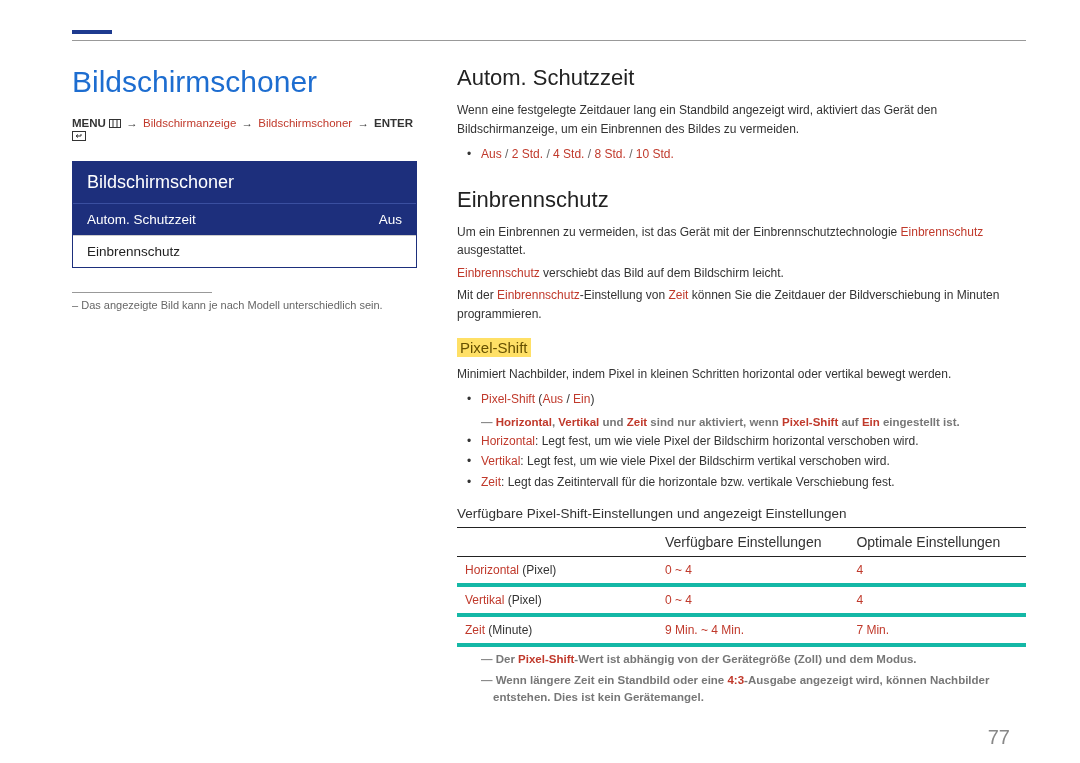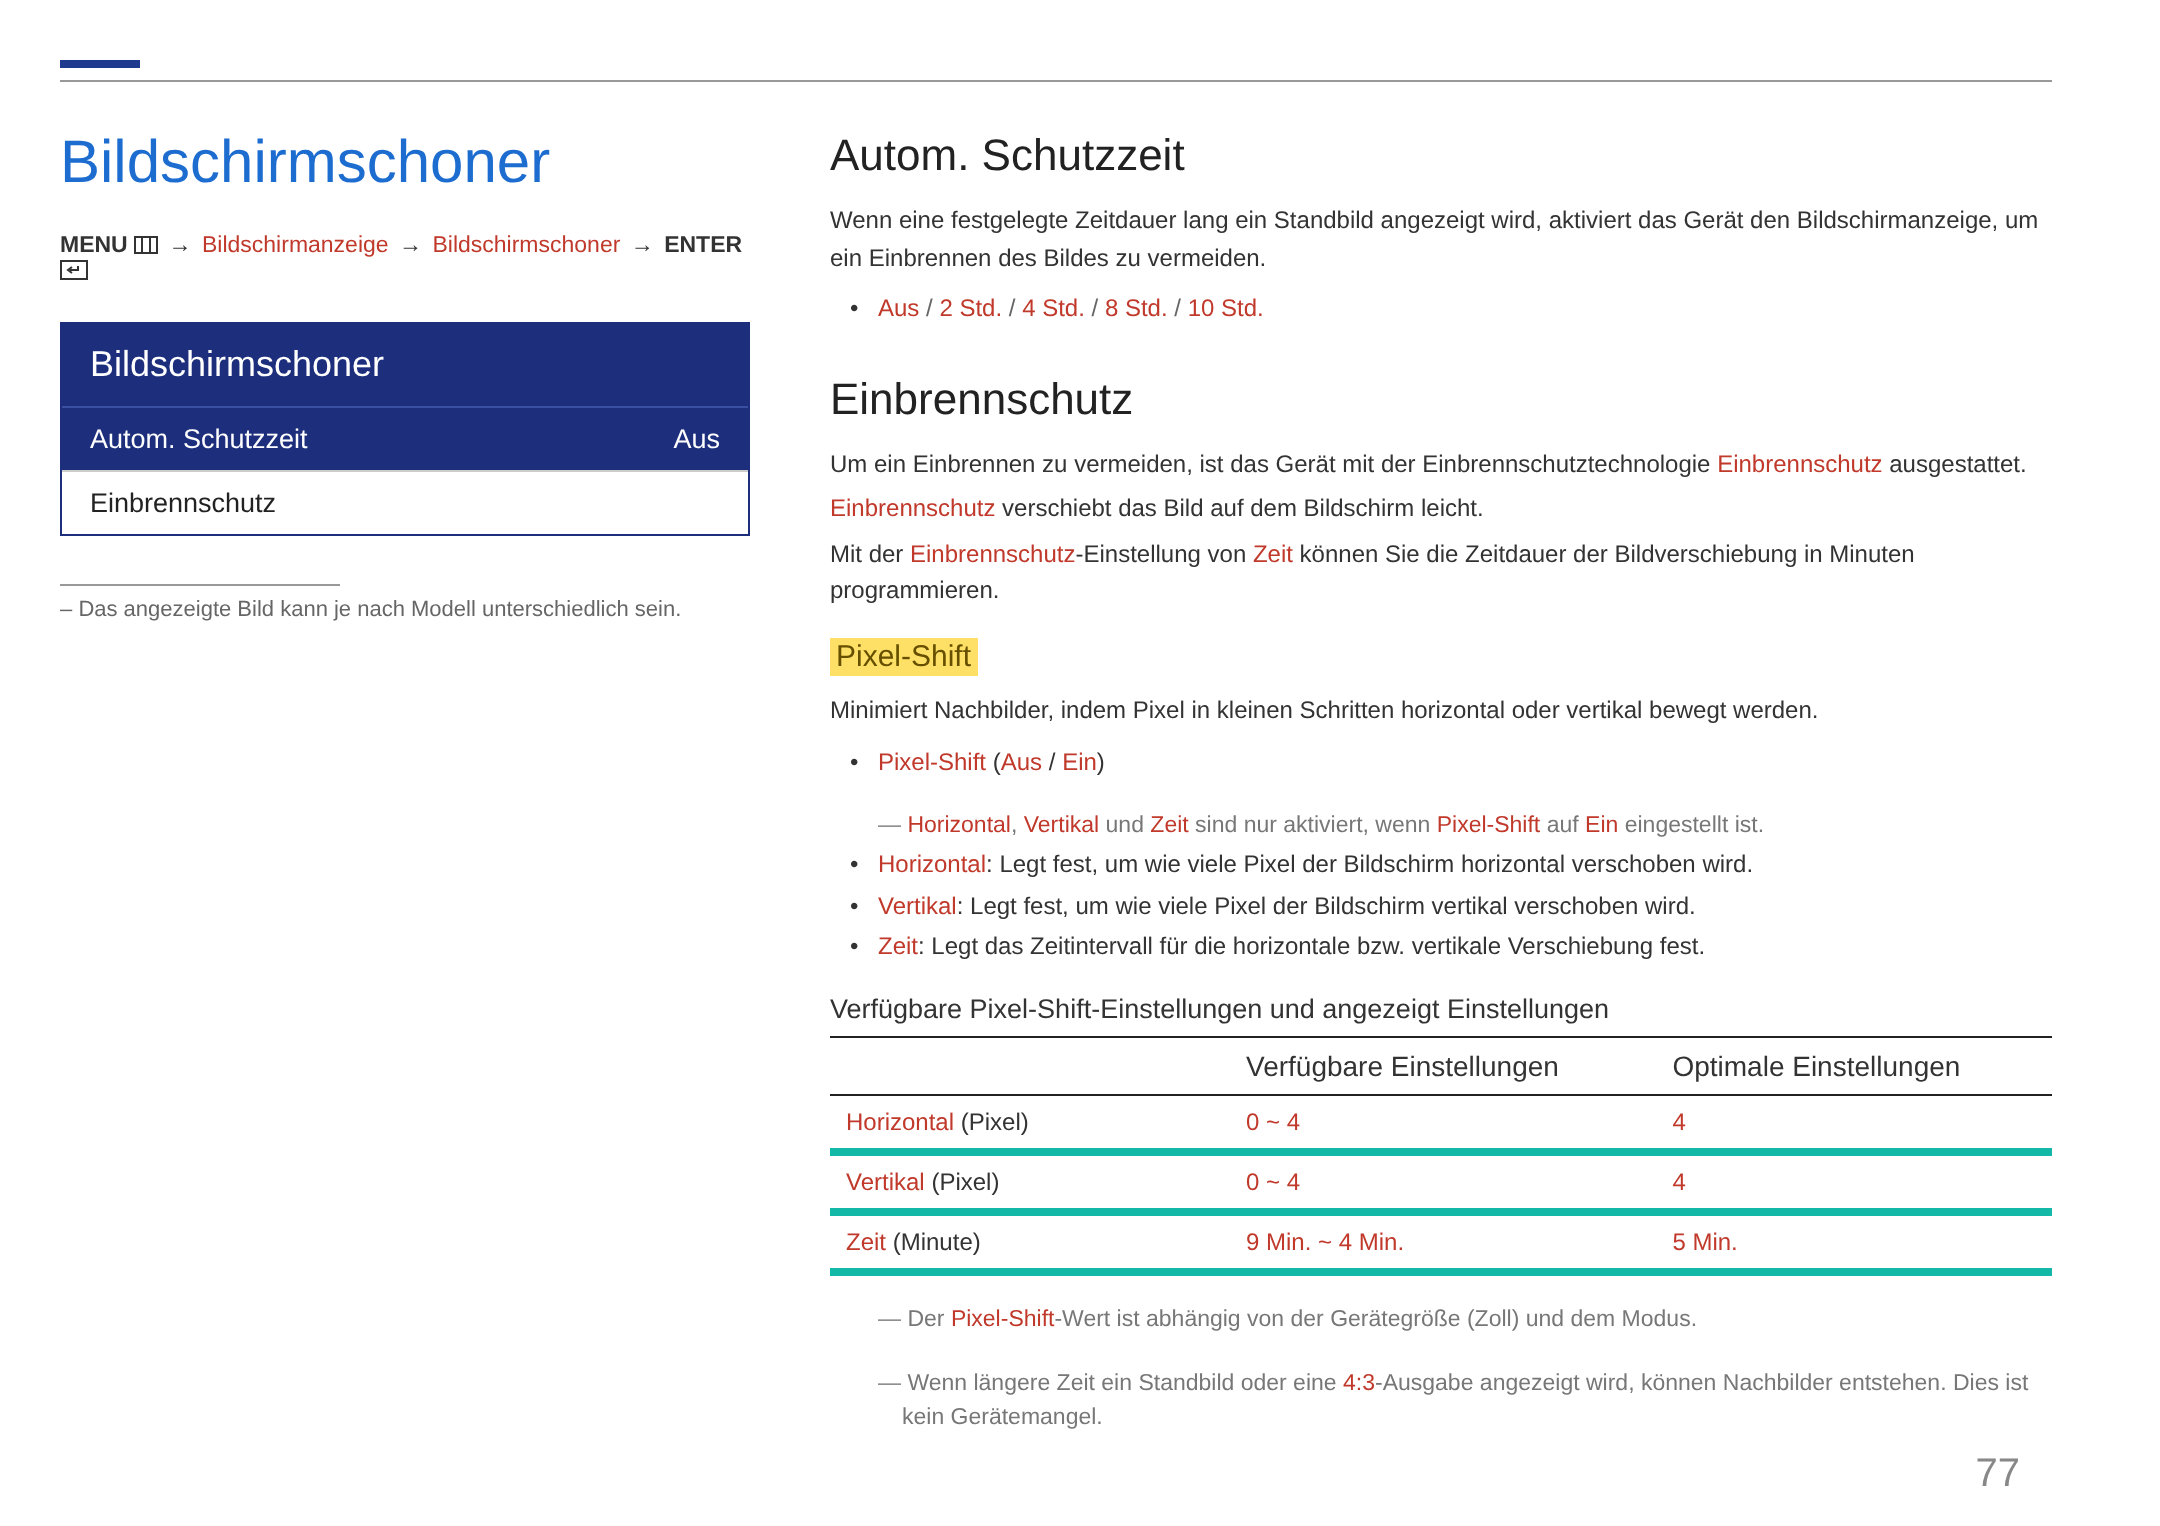--- a/index.html
+++ b/index.html
@@ -5,21 +5,21 @@
   * { margin: 0; padding: 0; box-sizing: border-box; }
   body {
     font-family: "Segoe UI", Arial, sans-serif;
     width: 1080px;
     height: 763px;
     background: #fff;
     color: #333;
     position: relative;
     overflow: hidden;
   }
-  .page { padding: 30px 54px 0 30px; }
+  .page { padding: 30px 54px 0 72px; }
   .bar { height: 4px; width: 40px; background: #1d3a8f; margin-bottom: 6px; }
   .hr-top { border-top: 1px solid #999; margin-bottom: 24px; }
   .two-col { display: flex; gap: 40px; }
   .left { width: 345px; flex-shrink: 0; }
   .right { flex: 1; }
   h1.title {
     font-size: 30px;
     font-weight: 400;
     color: #1d6dd0;
     margin-bottom: 18px;
@@ -53,21 +53,21 @@
   ul.dash { list-style: none; padding-left: 24px; margin: 6px 0; }
   ul.dash li { font-size: 12px; line-height: 1.7; position: relative; }
   ul.dash li::before { content: "•"; position: absolute; left: -14px; }
   .sep { color: #666; }
   .hilite {
     background: #ffe066; color: #665000; font-size: 15px; font-weight: 500;
     padding: 1px 3px; display: inline-block; margin-bottom: 8px;
   }
   .subnote {
     font-size: 11.5px; color: #777; line-height: 1.5;
-    padding-left: 36px; text-indent: -12px; margin-top: 14px;
+    padding-left: 36px; text-indent: -12px; margin-top: 4px; font-weight: bold;
   }
   .subnote::before { content: "― "; color: #888; }
   h3.sub {
     font-size: 13.5px; font-weight: 500; margin: 14px 0 6px 0;
   }
   table.pxtbl {
     width: 100%; border-collapse: collapse; font-size: 12px;
   }
   table.pxtbl th {
     text-align: left; font-weight: 500; font-size: 14px;
@@ -178,21 +178,21 @@
               <td><span class="brand">4</span></td>
             </tr>
             <tr>
               <td><span class="brand">Vertikal</span><span> (Pixel)</span></td>
               <td><span class="brand">0 ~ 4</span></td>
               <td><span class="brand">4</span></td>
             </tr>
             <tr>
               <td><span class="brand">Zeit</span><span> (Minute)</span></td>
               <td><span class="brand">9 Min. ~ 4 Min.</span></td>
-              <td><span class="brand">5 Min.</span></td>
+              <td><span class="brand">7 Min.</span></td>
             </tr>
           </tbody>
         </table>
 
         <div class="subnote"><span>Der </span><span class="brand">Pixel-Shift</span><span>-Wert ist abhängig von der Gerätegröße (Zoll) und dem Modus.</span></div>
         <div class="subnote"><span>Wenn längere Zeit ein Standbild oder eine </span><span class="brand">4:3</span><span>-Ausgabe angezeigt wird, können Nachbilder entstehen. Dies ist kein Gerätemangel.</span></div>
       </div>
     </div>
   </div>
 </div>

